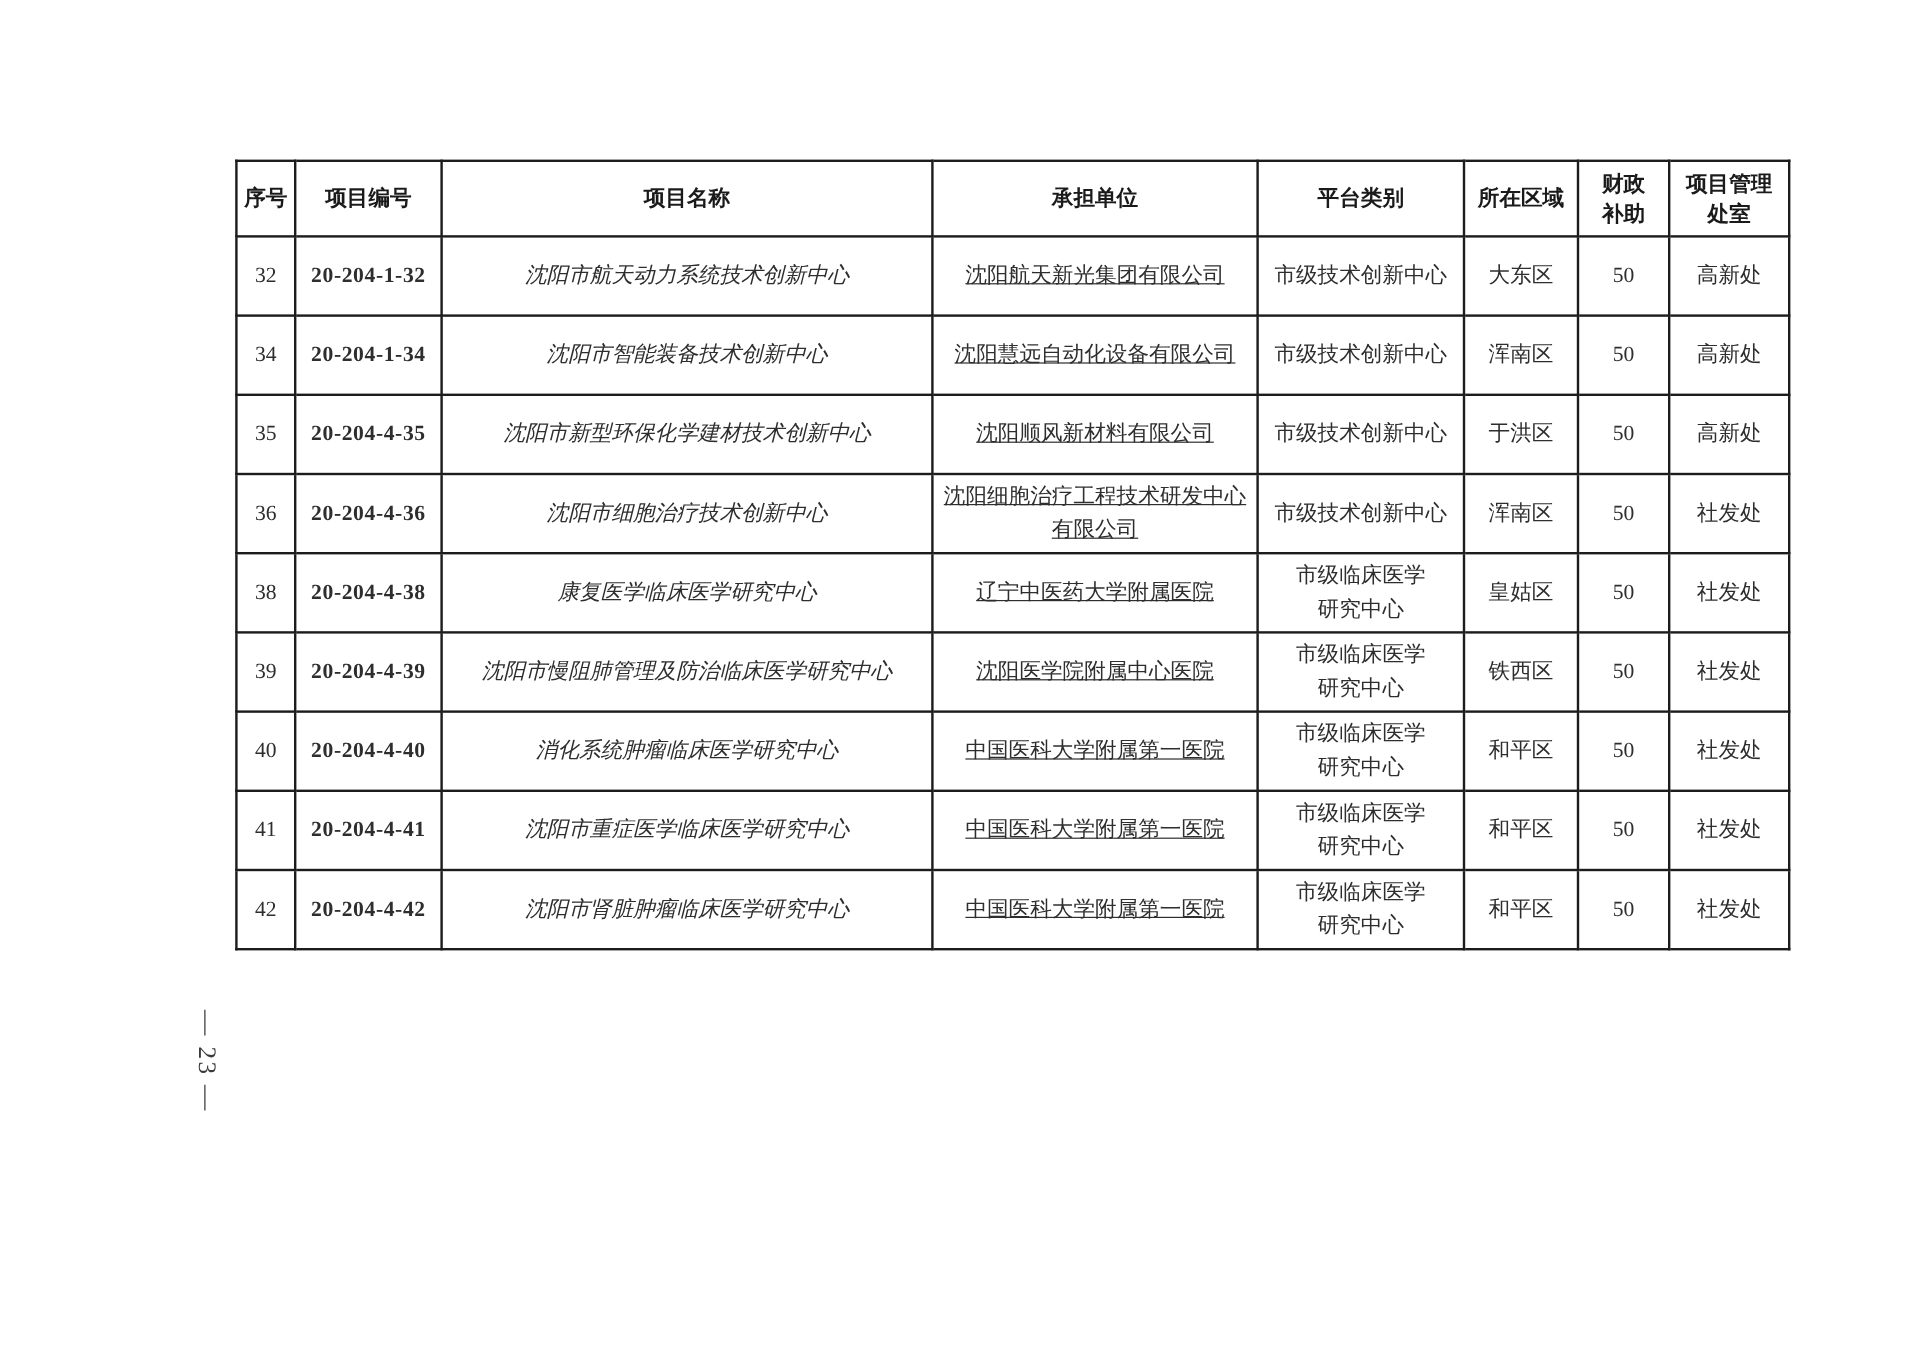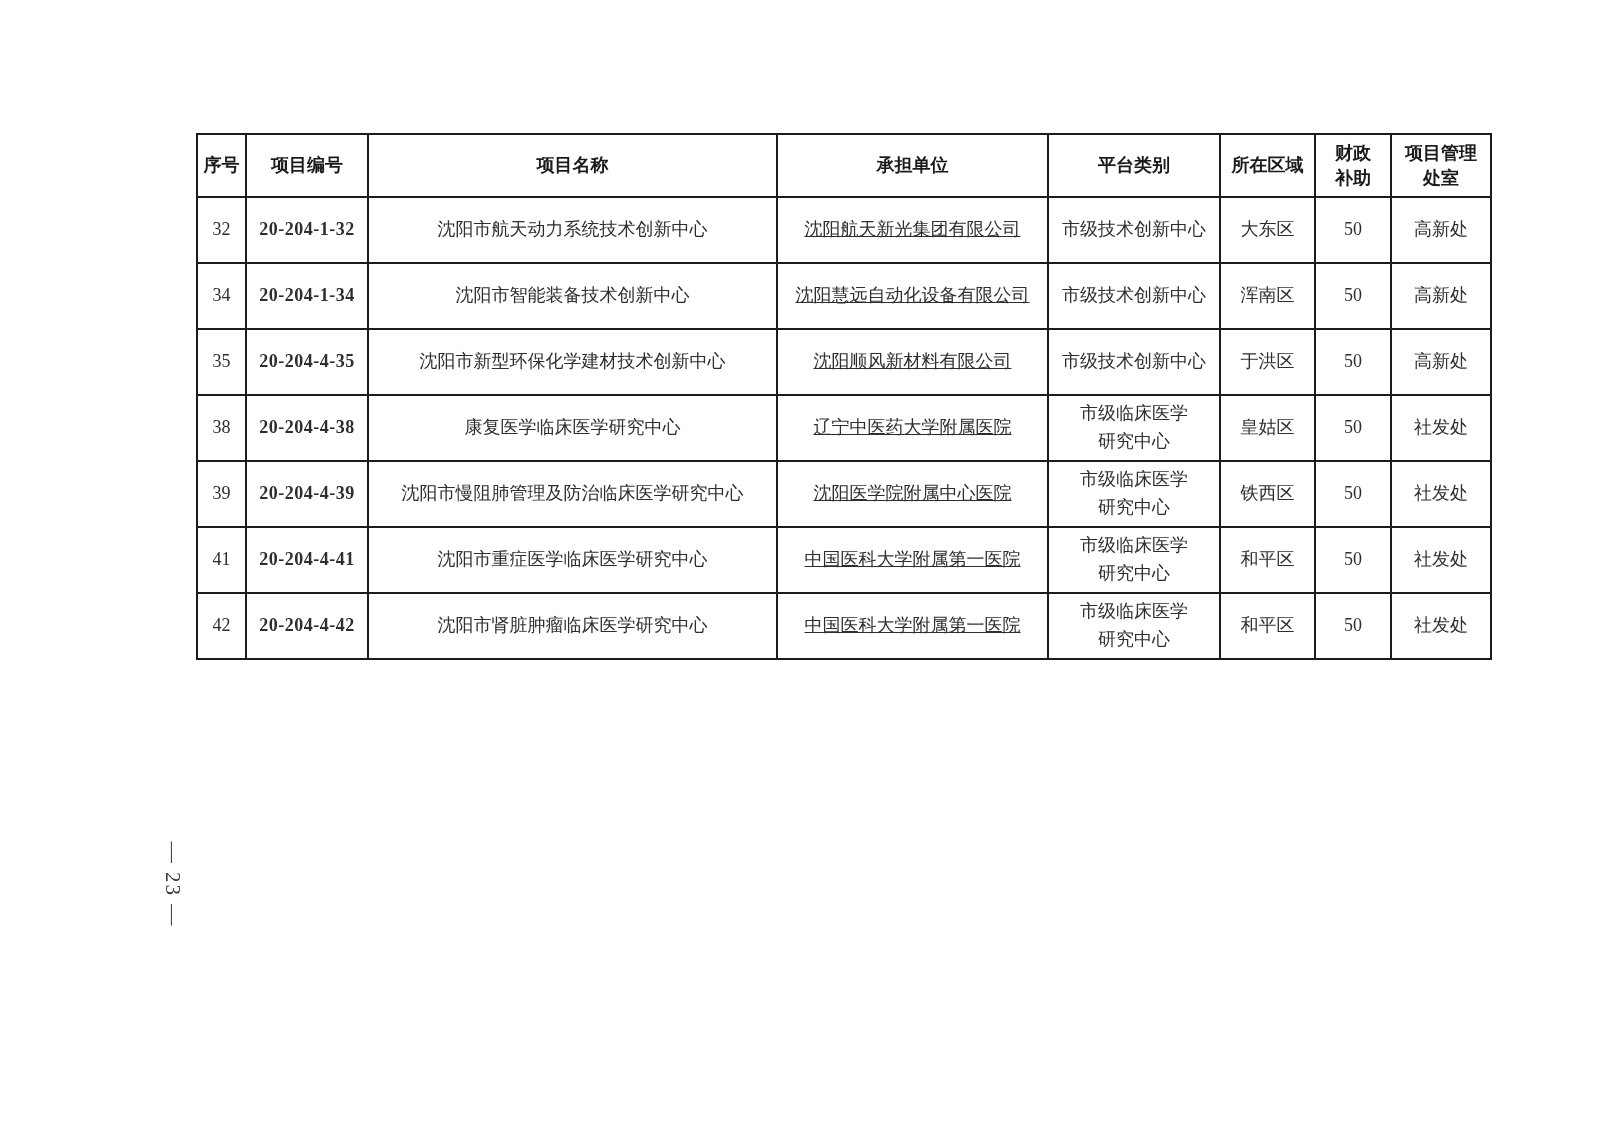--- a/index.html
+++ b/index.html
@@ -47,20 +47,21 @@
   table.grid tbody tr { height: 66px; margin-left: 14px; }
   table.grid th {
     font-weight: bold;
     color: #1a1a1a;
     font-size: 18px;
     line-height: 1.35;
   }
   td.col-name {
     text-align: left;
     padding-left: 14px;
+    font-style: italic;
   }
   td.col-unit {
     text-align: left;
     padding-left: 12px;
     text-decoration: underline;
   }
   td.col-code { letter-spacing: 0.5px; font-weight: bold; }
 </style>
 </head>
 <body>
@@ -119,20 +120,31 @@
           <td class="col-seq">35</td>
           <td class="col-code">20-204-4-35</td>
           <td class="col-name">沈阳市新型环保化学建材技术创新中心</td>
           <td class="col-unit">沈阳顺风新材料有限公司</td>
           <td class="col-platform">市级技术创新中心</td>
           <td class="col-district">于洪区</td>
           <td class="col-subsidy">50</td>
           <td class="col-office">高新处</td>
         </tr>
         <tr>
+          <td class="col-seq">36</td>
+          <td class="col-code">20-204-4-36</td>
+          <td class="col-name">沈阳市细胞治疗技术创新中心</td>
+          <td class="col-unit">沈阳细胞治疗工程技术研发中心
+有限公司</td>
+          <td class="col-platform">市级技术创新中心</td>
+          <td class="col-district">浑南区</td>
+          <td class="col-subsidy">50</td>
+          <td class="col-office">社发处</td>
+        </tr>
+        <tr>
           <td class="col-seq">38</td>
           <td class="col-code">20-204-4-38</td>
           <td class="col-name">康复医学临床医学研究中心</td>
           <td class="col-unit">辽宁中医药大学附属医院</td>
           <td class="col-platform">市级临床医学
 研究中心</td>
           <td class="col-district">皇姑区</td>
           <td class="col-subsidy">50</td>
           <td class="col-office">社发处</td>
         </tr>
@@ -141,20 +153,31 @@
           <td class="col-code">20-204-4-39</td>
           <td class="col-name">沈阳市慢阻肺管理及防治临床医学研究中心</td>
           <td class="col-unit">沈阳医学院附属中心医院</td>
           <td class="col-platform">市级临床医学
 研究中心</td>
           <td class="col-district">铁西区</td>
           <td class="col-subsidy">50</td>
           <td class="col-office">社发处</td>
         </tr>
         <tr>
+          <td class="col-seq">40</td>
+          <td class="col-code">20-204-4-40</td>
+          <td class="col-name">消化系统肿瘤临床医学研究中心</td>
+          <td class="col-unit">中国医科大学附属第一医院</td>
+          <td class="col-platform">市级临床医学
+研究中心</td>
+          <td class="col-district">和平区</td>
+          <td class="col-subsidy">50</td>
+          <td class="col-office">社发处</td>
+        </tr>
+        <tr>
           <td class="col-seq">41</td>
           <td class="col-code">20-204-4-41</td>
           <td class="col-name">沈阳市重症医学临床医学研究中心</td>
           <td class="col-unit">中国医科大学附属第一医院</td>
           <td class="col-platform">市级临床医学
 研究中心</td>
           <td class="col-district">和平区</td>
           <td class="col-subsidy">50</td>
           <td class="col-office">社发处</td>
         </tr>

